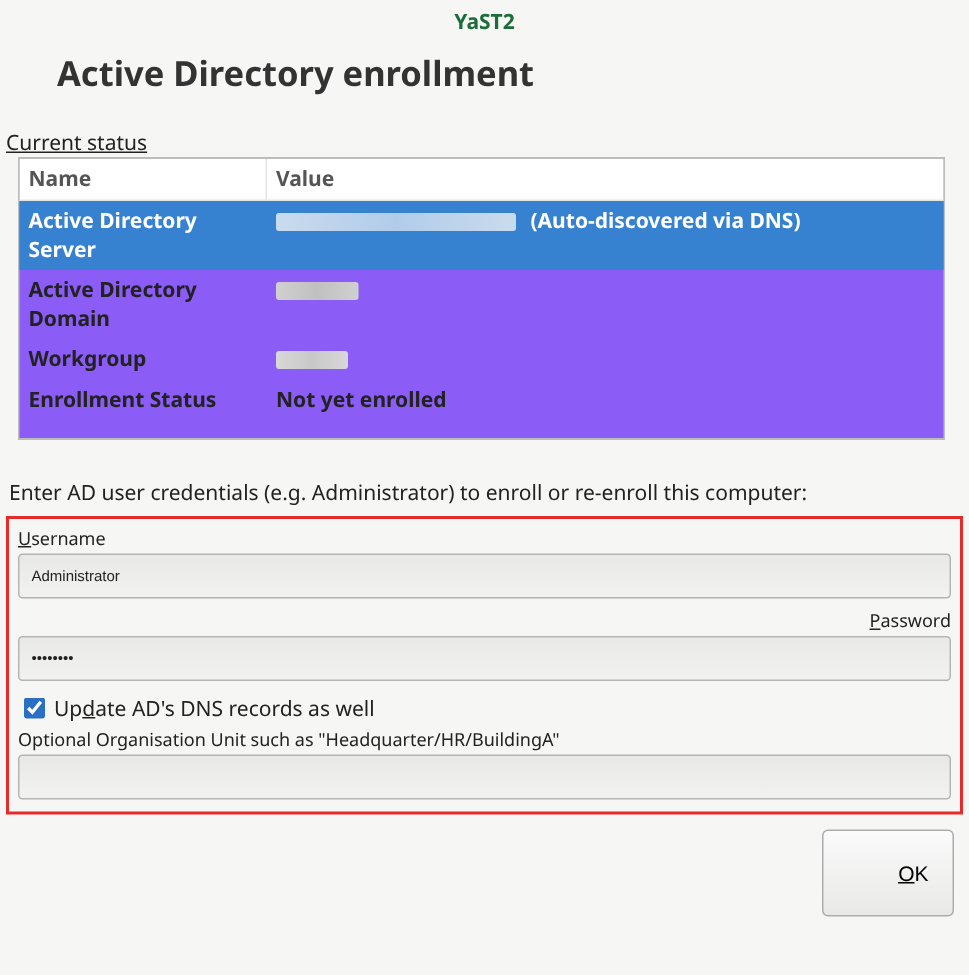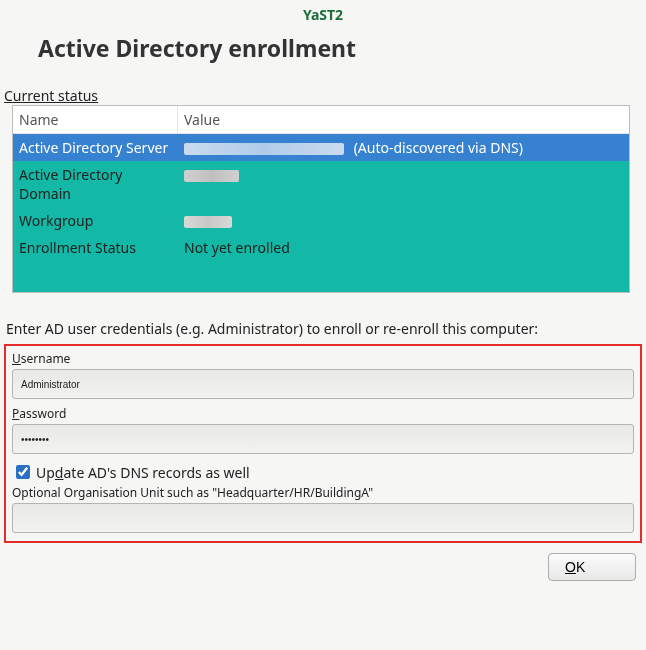--- a/index.html
+++ b/index.html
@@ -28,22 +28,23 @@
     margin-left: 32px;
   }
   .section-label {
     font-size: 14px;
     padding: 18px 4px 0px 4px;
     text-decoration: underline;
   }
   .status-box {
     margin: 0 16px 0 12px;
     border: 1px solid #bdbdbd;
-    background: #14b8a6;
+    background: #8b5cf6;
     height: 188px;
+    font-weight: bold;
   }
   .status-header {
     display: flex;
     border-bottom: 1px solid #e4e4e4;
     background: #fff;
   }
   .status-header .col,
   .status-row .col {
     padding: 4px 6px;
   }
@@ -122,26 +123,26 @@
     height: 14px;
     accent-color: #2a6fc4;
   }
   .button-bar {
     display: flex;
     justify-content: flex-end;
     padding: 10px 10px 8px 0;
   }
   .button {
     min-width: 88px;
-    padding: 5px 16px;
+    padding: 20px 16px;
     border: 1px solid #acacac;
     border-radius: 4px;
     background: linear-gradient(to bottom, #fbfbfb 0%, #e8e8e7 100%);
     font-size: 14px;
-    text-align: left;
+    text-align: right;
     cursor: pointer;
   }
 </style>
 </head>
 <body>
 
 <div class="window-title">YaST2</div>
 
 <div class="page-title">Active Directory enrollment</div>
 
@@ -183,21 +184,21 @@
 
 <div class="prompt">Enter AD user credentials (e.g. Administrator) to enroll or re-enroll this computer:</div>
 
 <div class="highlight-box">
 
   <div class="field-label">
     <span class="underline-first">U</span><span>sername</span>
   </div>
   <input type="text" class="text-input" value="Administrator" style="">
 
-  <div class="field-label" style="margin-top:6px;">
+  <div class="field-label" style="margin-top:6px;text-align:right;">
     <span class="underline-first">P</span><span>assword</span>
   </div>
   <input type="text" class="text-input" value="••••••••" style="">
 
   <label class="checkbox-row">
     <input type="checkbox" checked="" style="">
     <span>
       <span>Up</span><span class="underline-first">d</span><span>ate AD's DNS records as well</span>
     </span>
   </label>

